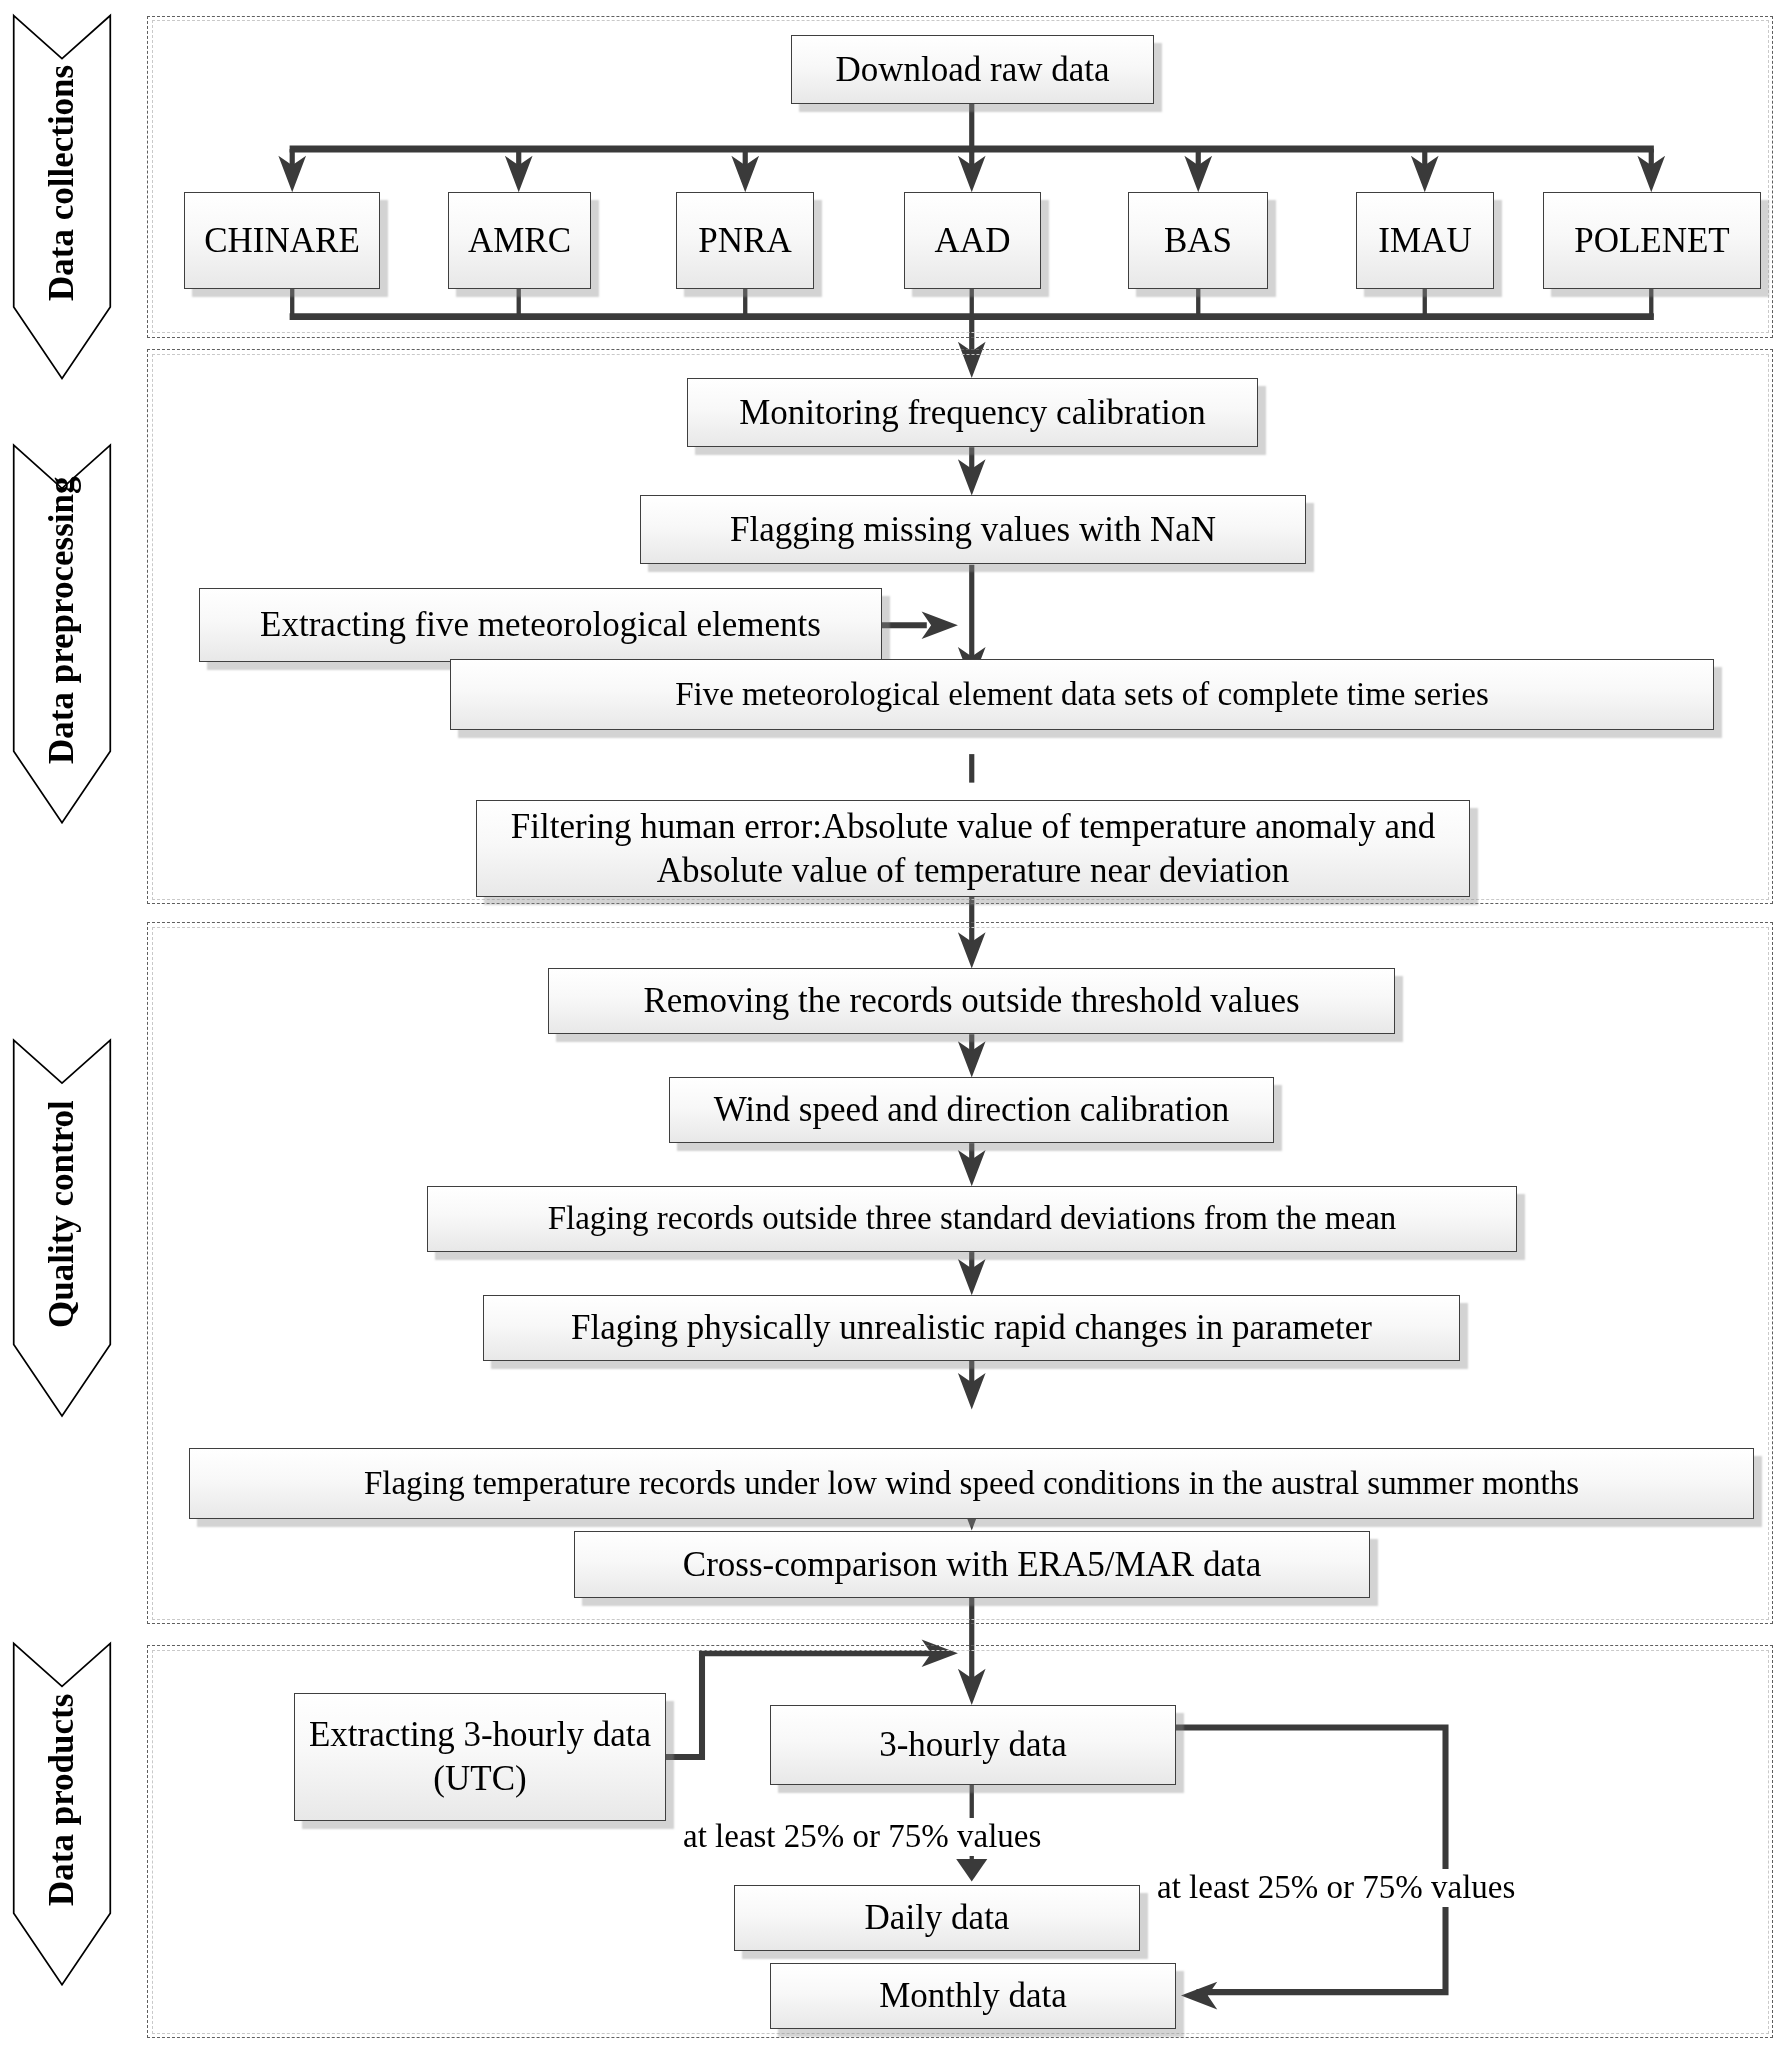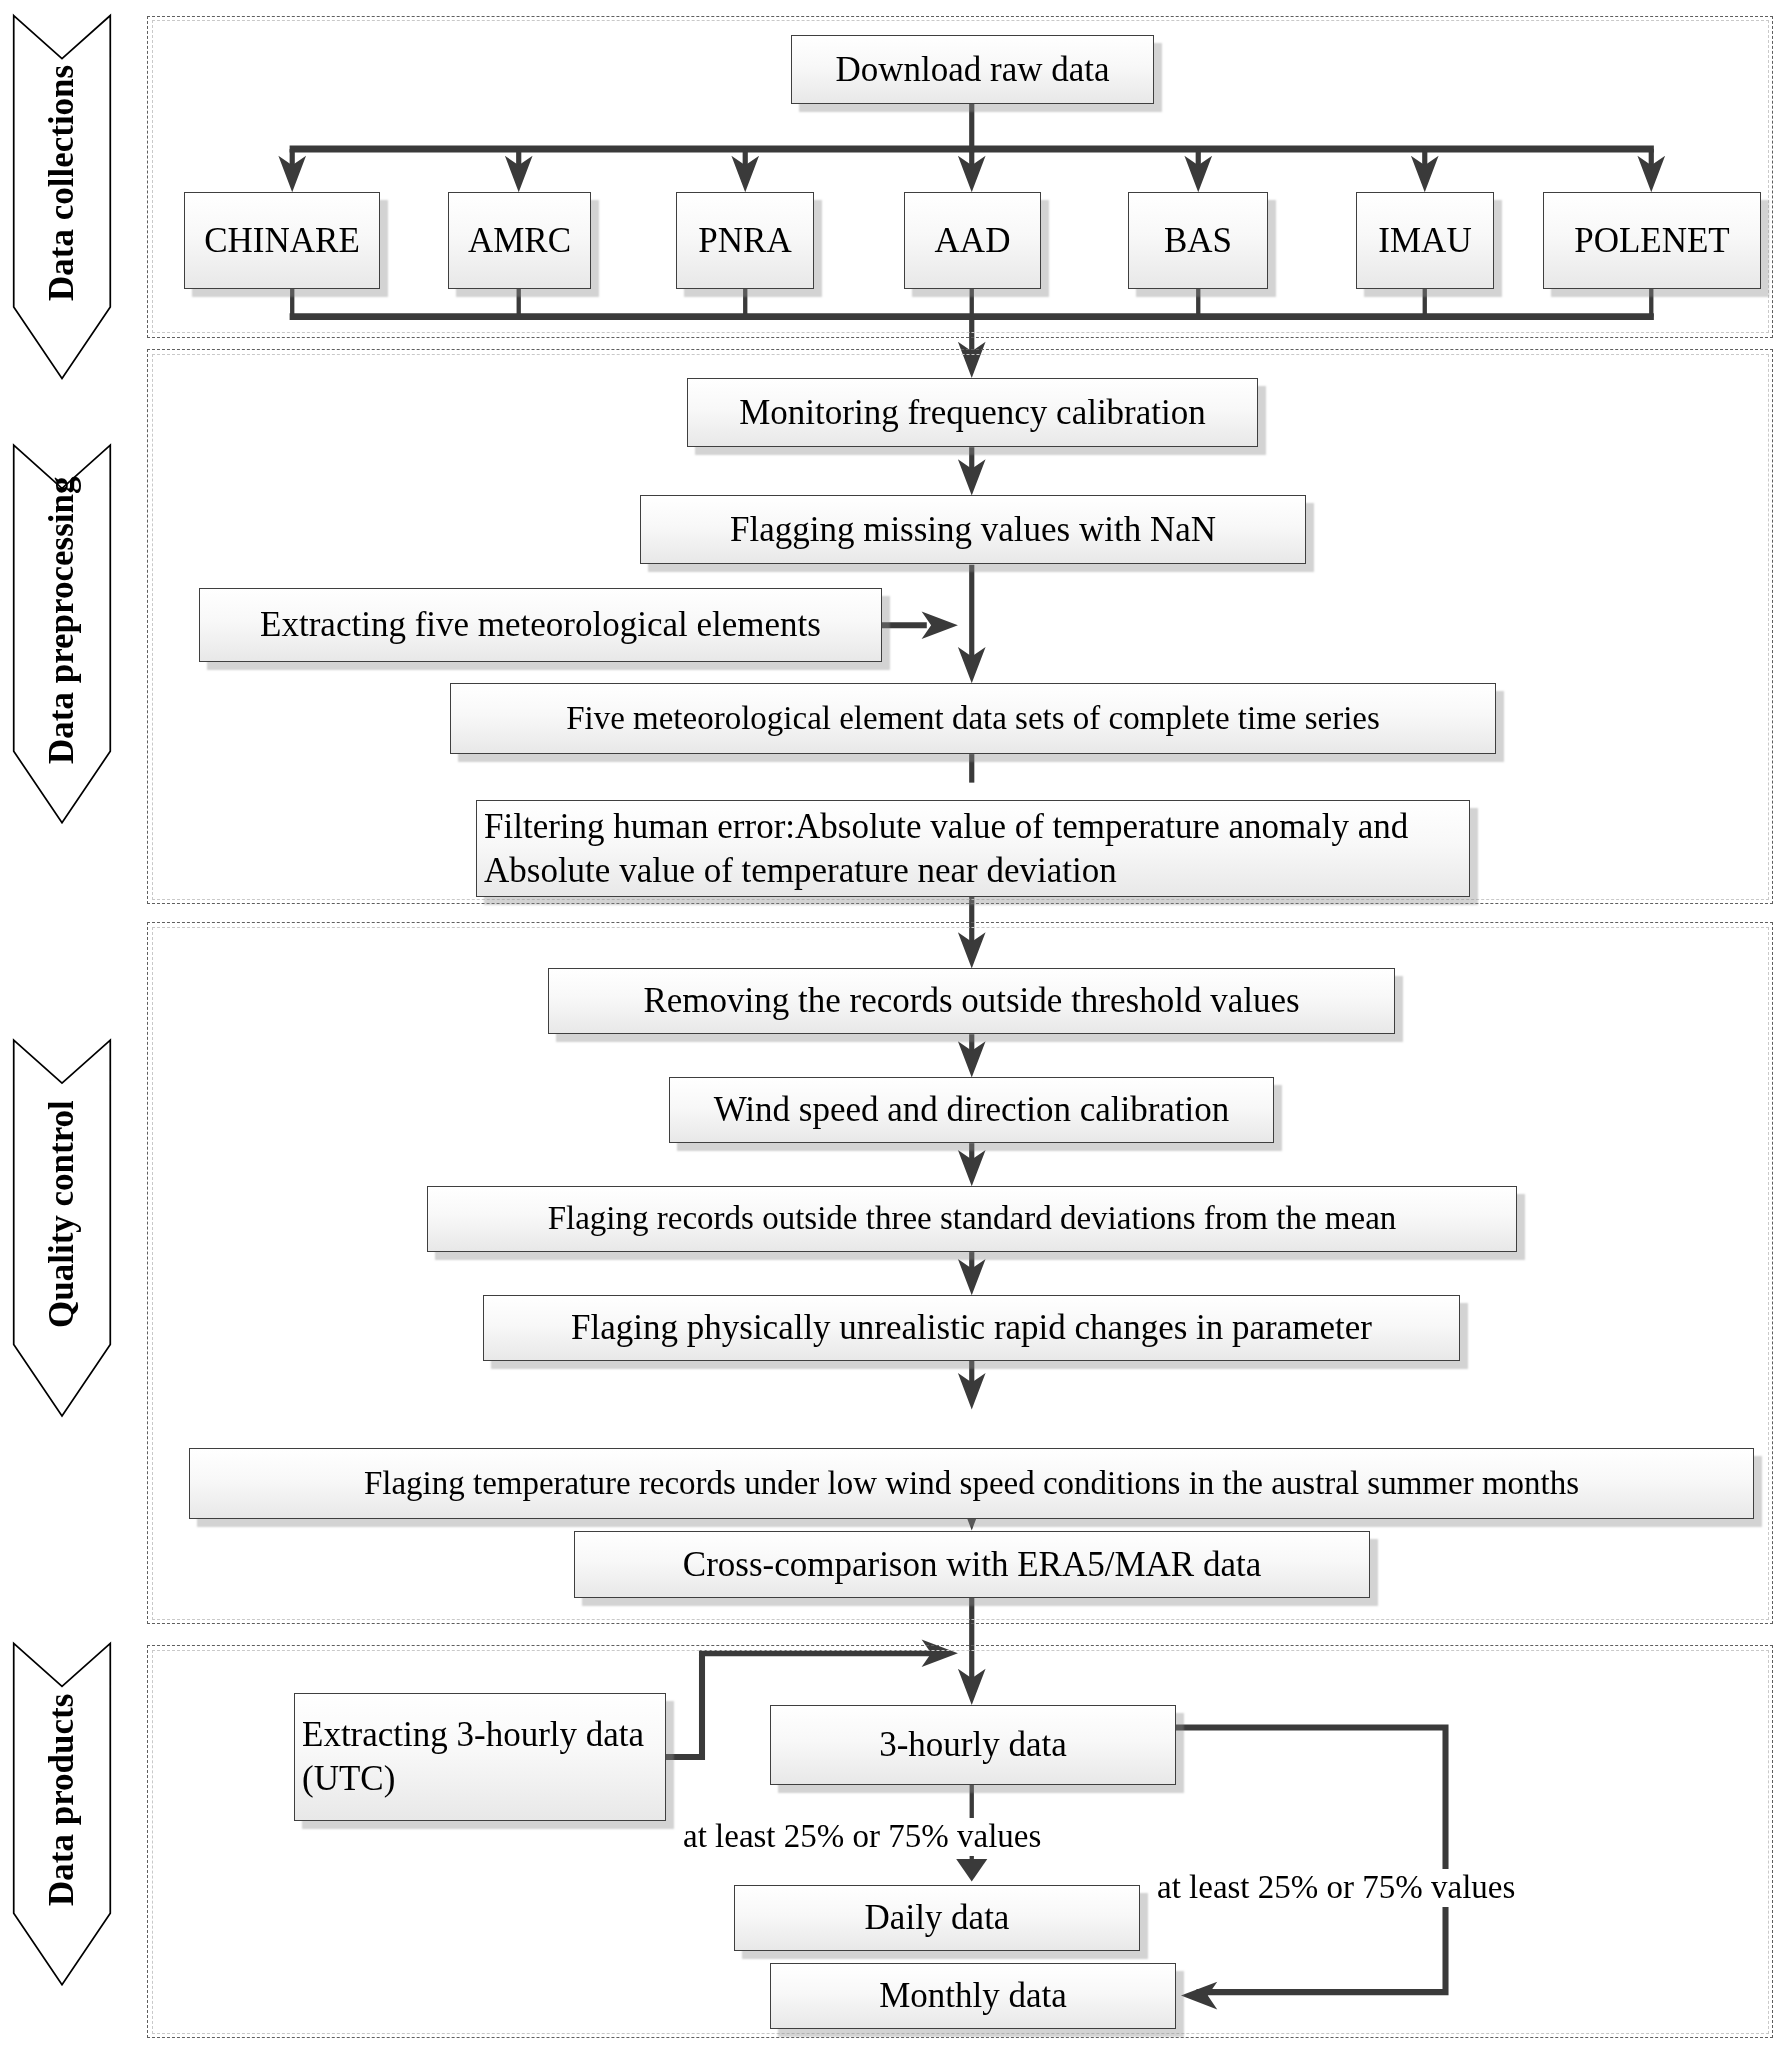--- a/index.html
+++ b/index.html
@@ -23,21 +23,21 @@
     border:0.9px dashed #c9c9c9;
   }
   
   .node{
     position:absolute;
     box-sizing:border-box;
     border:1.7px solid #3f3f3f;
     background:linear-gradient(180deg,#ffffff 0%,#f8f8f8 45%,#e8e8e8 100%);
     box-shadow:7.8px 7.8px 1.7px rgba(140,140,140,0.38);
     display:flex;align-items:center;justify-content:center;
-    text-align:left;
+    text-align:center;
     font-size:35px;color:#000;
     line-height:1.25;
     padding:0 7px;
   }
   .node.small{font-size:33px;}
   
   .flabel{
     position:absolute;
     font-size:33px;color:#000;
     text-align:left;
@@ -185,21 +185,21 @@
   <div class="node" style="left:448px;top:192px;width:143px;height:97px">AMRC</div>
   <div class="node" style="left:676px;top:192px;width:138px;height:97px">PNRA</div>
   <div class="node" style="left:904px;top:192px;width:137px;height:97px">AAD</div>
   <div class="node" style="left:1128px;top:192px;width:140px;height:97px">BAS</div>
   <div class="node" style="left:1356px;top:192px;width:138px;height:97px">IMAU</div>
   <div class="node" style="left:1543px;top:192px;width:218px;height:97px">POLENET</div>
 
   <div class="node" style="left:687px;top:378px;width:571px;height:69px">Monitoring frequency calibration</div>
   <div class="node" style="left:640px;top:495px;width:666px;height:69px">Flagging missing values with NaN</div>
   <div class="node" style="left:199px;top:588px;width:683px;height:74px">Extracting five meteorological elements</div>
-  <div class="node small" style="left:450px;top:683px;width:1046px;height:71px">Five meteorological element data sets of complete time series</div>
+  <div class="node small" style="left:450px;top:659px;width:1264px;height:71px">Five meteorological element data sets of complete time series</div>
   <div class="node" style="left:476px;top:800px;width:994px;height:97px">Filtering human error:Absolute value of temperature anomaly and Absolute value of temperature near deviation</div>
 
   <div class="node" style="left:548px;top:968px;width:847px;height:66px">Removing the records outside threshold values</div>
   <div class="node" style="left:669px;top:1077px;width:605px;height:66px">Wind speed and direction calibration</div>
   <div class="node small" style="left:427px;top:1186px;width:1090px;height:66px">Flaging records outside three standard deviations from the mean</div>
   <div class="node" style="left:483px;top:1295px;width:977px;height:66px">Flaging physically unrealistic rapid changes in parameter</div>
   <div class="node small" style="left:189px;top:1448px;width:1565px;height:71px">Flaging temperature records under low wind speed conditions in the austral summer months</div>
   <div class="node" style="left:574px;top:1531px;width:796px;height:67px">Cross-comparison with ERA5/MAR data</div>
 
   <div class="node" style="left:294px;top:1693px;width:372px;height:128px">Extracting 3-hourly data (UTC)</div>

